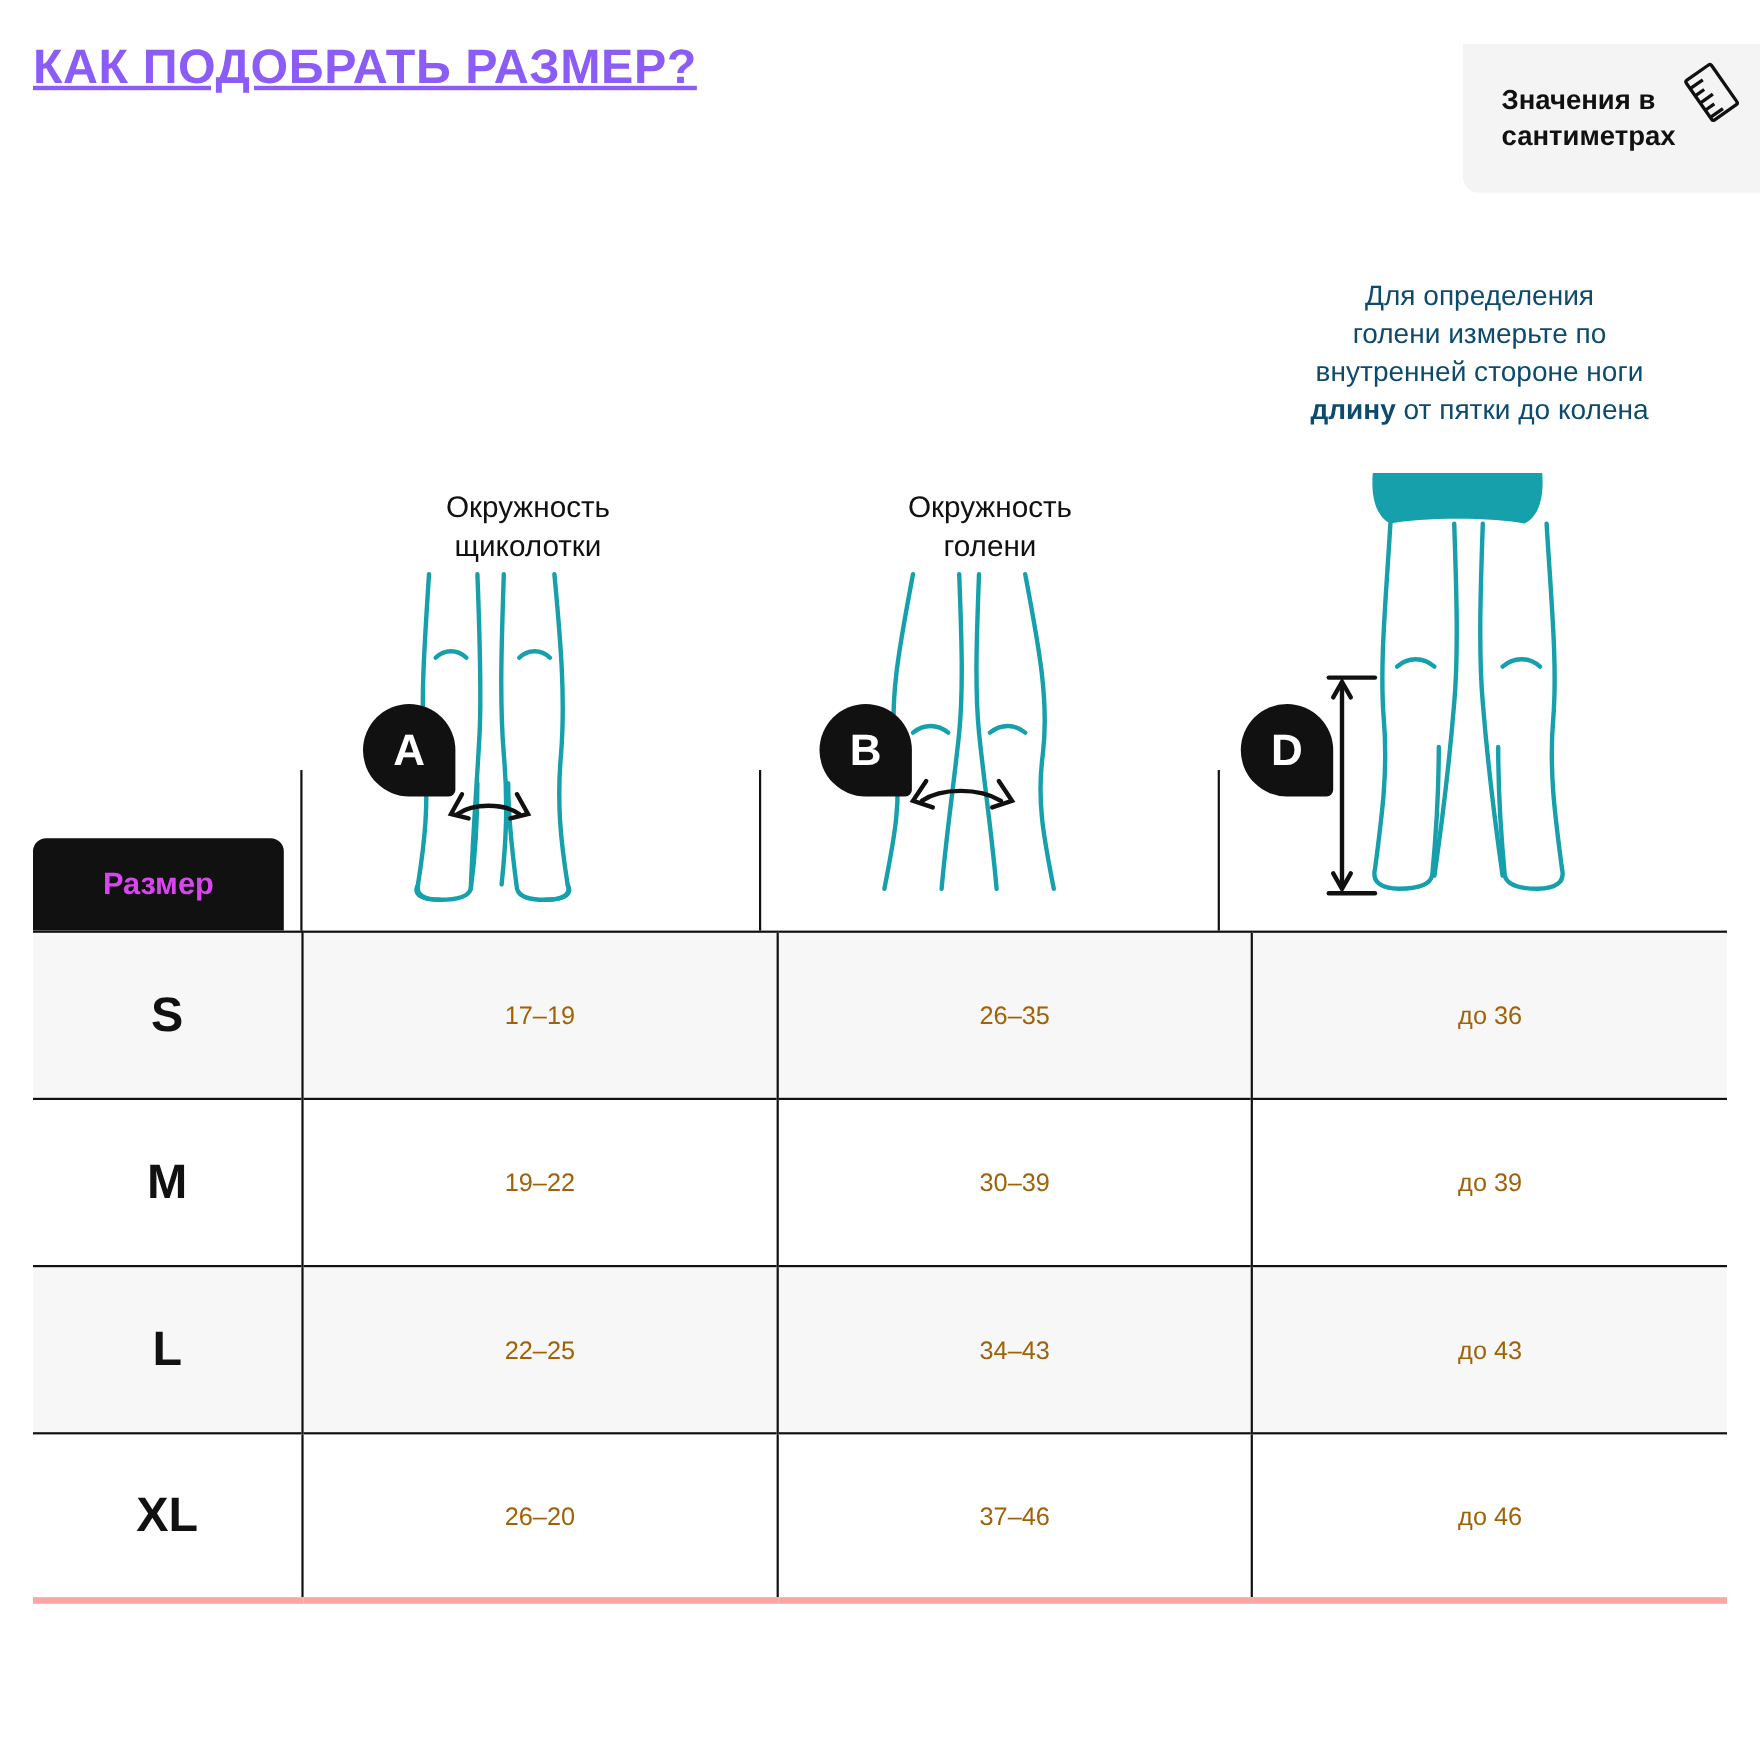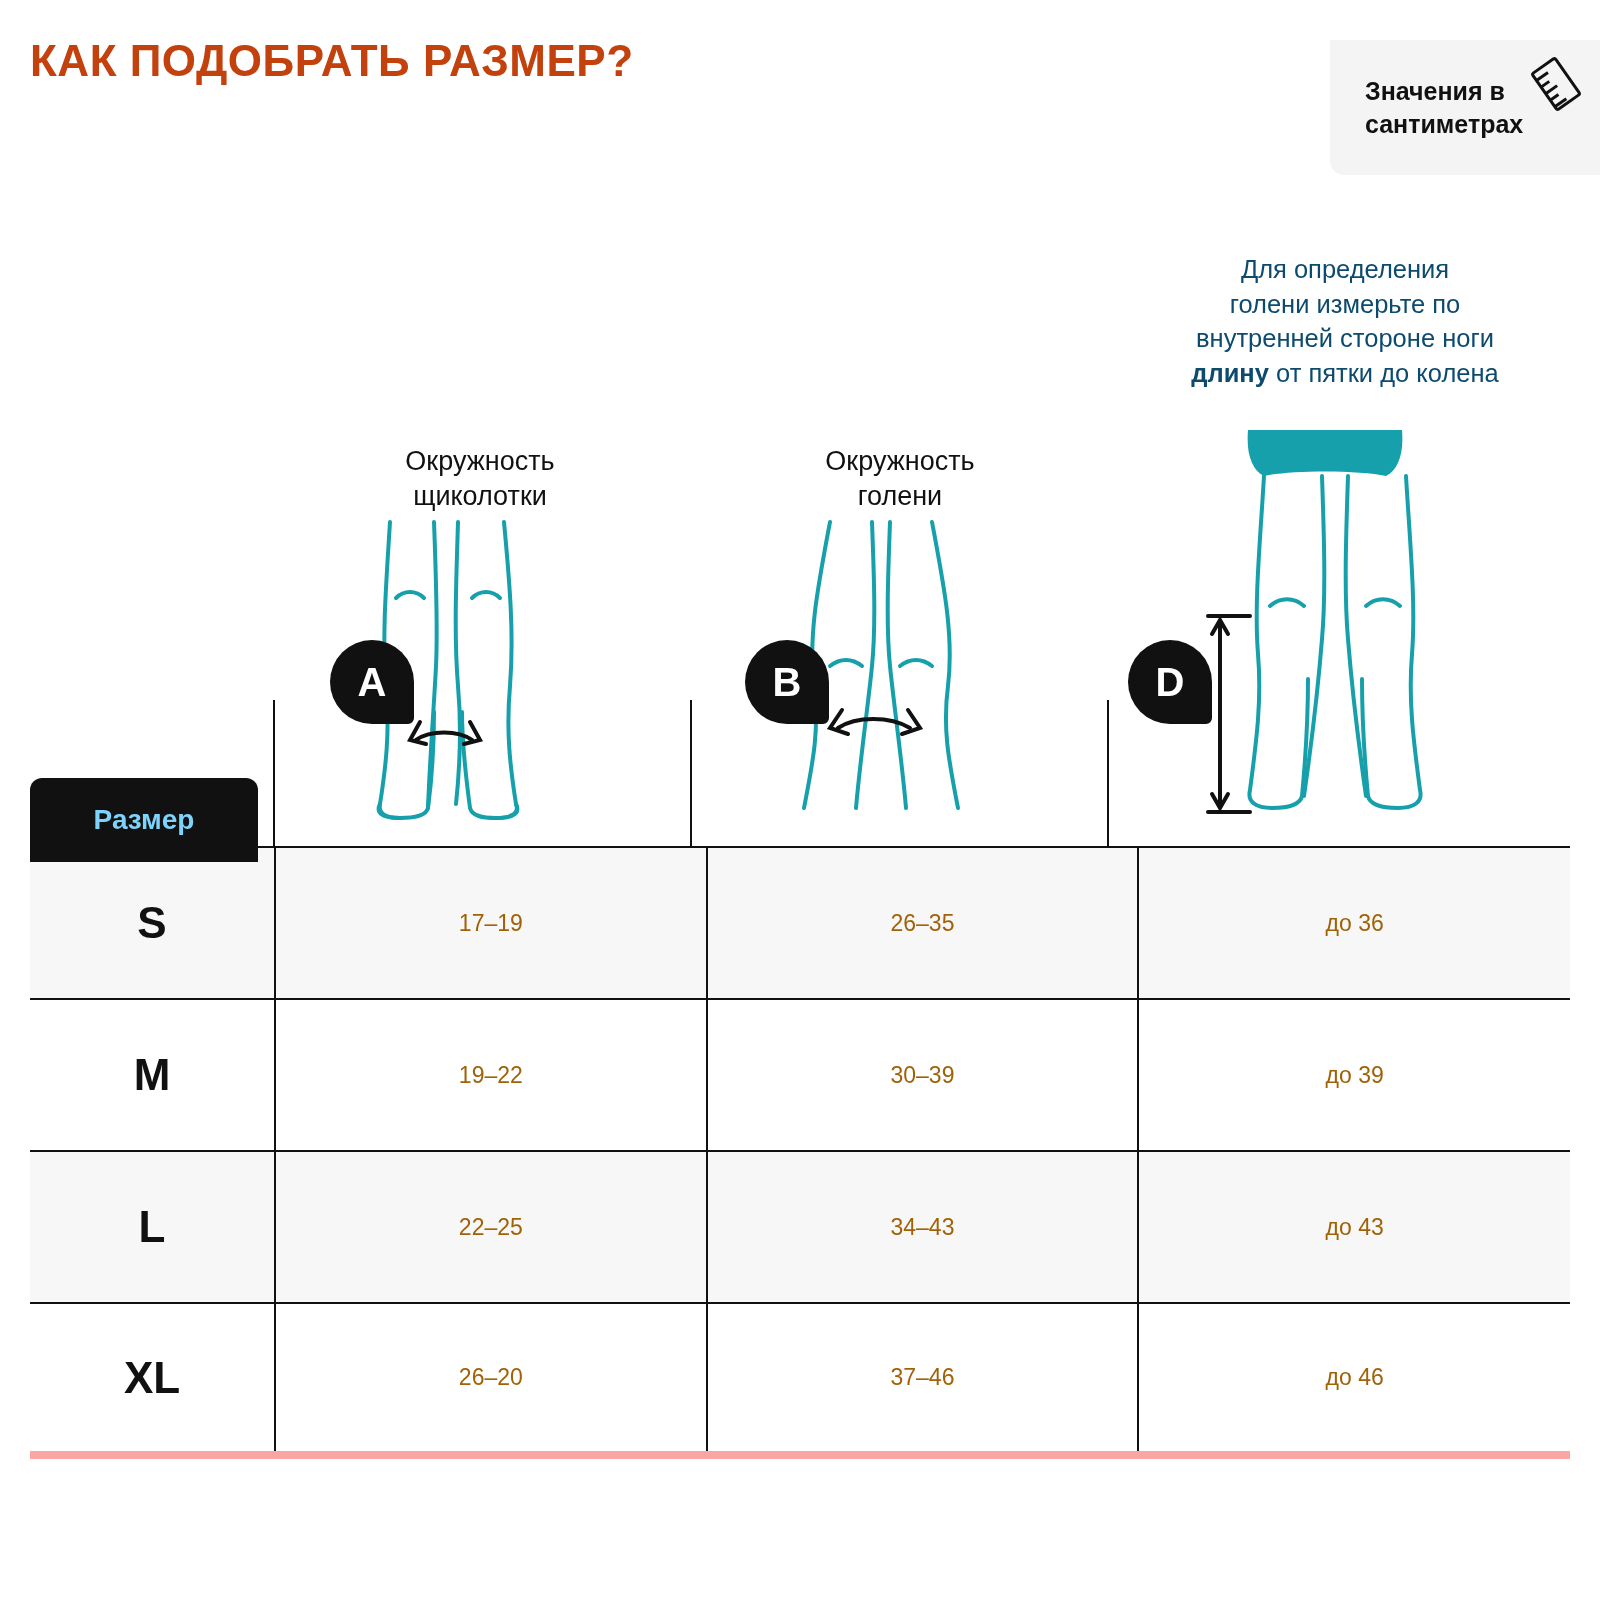--- a/index.html
+++ b/index.html
@@ -18,21 +18,22 @@
   }
 
   
   .page-title {
     position: absolute;
     left: 30px;
     top: 36px;
     font-size: 44px;
     font-weight: bold;
     letter-spacing: 0.5px;
-    color: #c2410c;
+    color: #8b5cf6;
+    text-decoration: underline;
   }
 
   .units-badge {
     position: absolute;
     right: 0px;
     top: 0px;
     width: 270px;
     height: 135px;
     background: #f4f4f4;
     border-bottom-left-radius: 14px;
@@ -113,27 +114,27 @@
     top: 700px;
     width: 1540px;
   }
   .hdr-row {
     position: relative;
     height: 146px;
   }
   .size-tab {
     position: absolute;
     left: 0px;
-    top: 78px;
+    top: 62px;
     width: 228px;
     height: 84px;
     background: #111111;
     border-top-left-radius: 12px;
     border-top-right-radius: 12px;
-    color: #7dd3fc;
+    color: #d946ef;
     font-size: 28px;
     font-weight: bold;
     display: flex;
     align-items: center;
     justify-content: center;
   }
   .vline {
     position: absolute;
     top: 0;
     width: 2px;
@@ -147,21 +148,21 @@
     table-layout: fixed;
   }
   table.sizes td {
     height: 152px;
     border-top: 2px solid #111111;
     text-align: center;
     vertical-align: middle;
     font-size: 23px;
     color: #a16207;
   }
-  table.sizes tr:last-child td { border-bottom: 8px solid #fca5a5; }
+  table.sizes tr:last-child td { border-bottom: 6px solid #fca5a5; }
   table.sizes td.size-cell {
     width: 245px;
     font-size: 44px;
     font-weight: bold;
     color: #111111;
     border-right: 2px solid #111111;
   }
   table.sizes td.col-b, table.sizes td.col-d { border-left: 2px solid #111111; }
   table.sizes tr.shade td { background: #f7f7f7; }
 </style>

